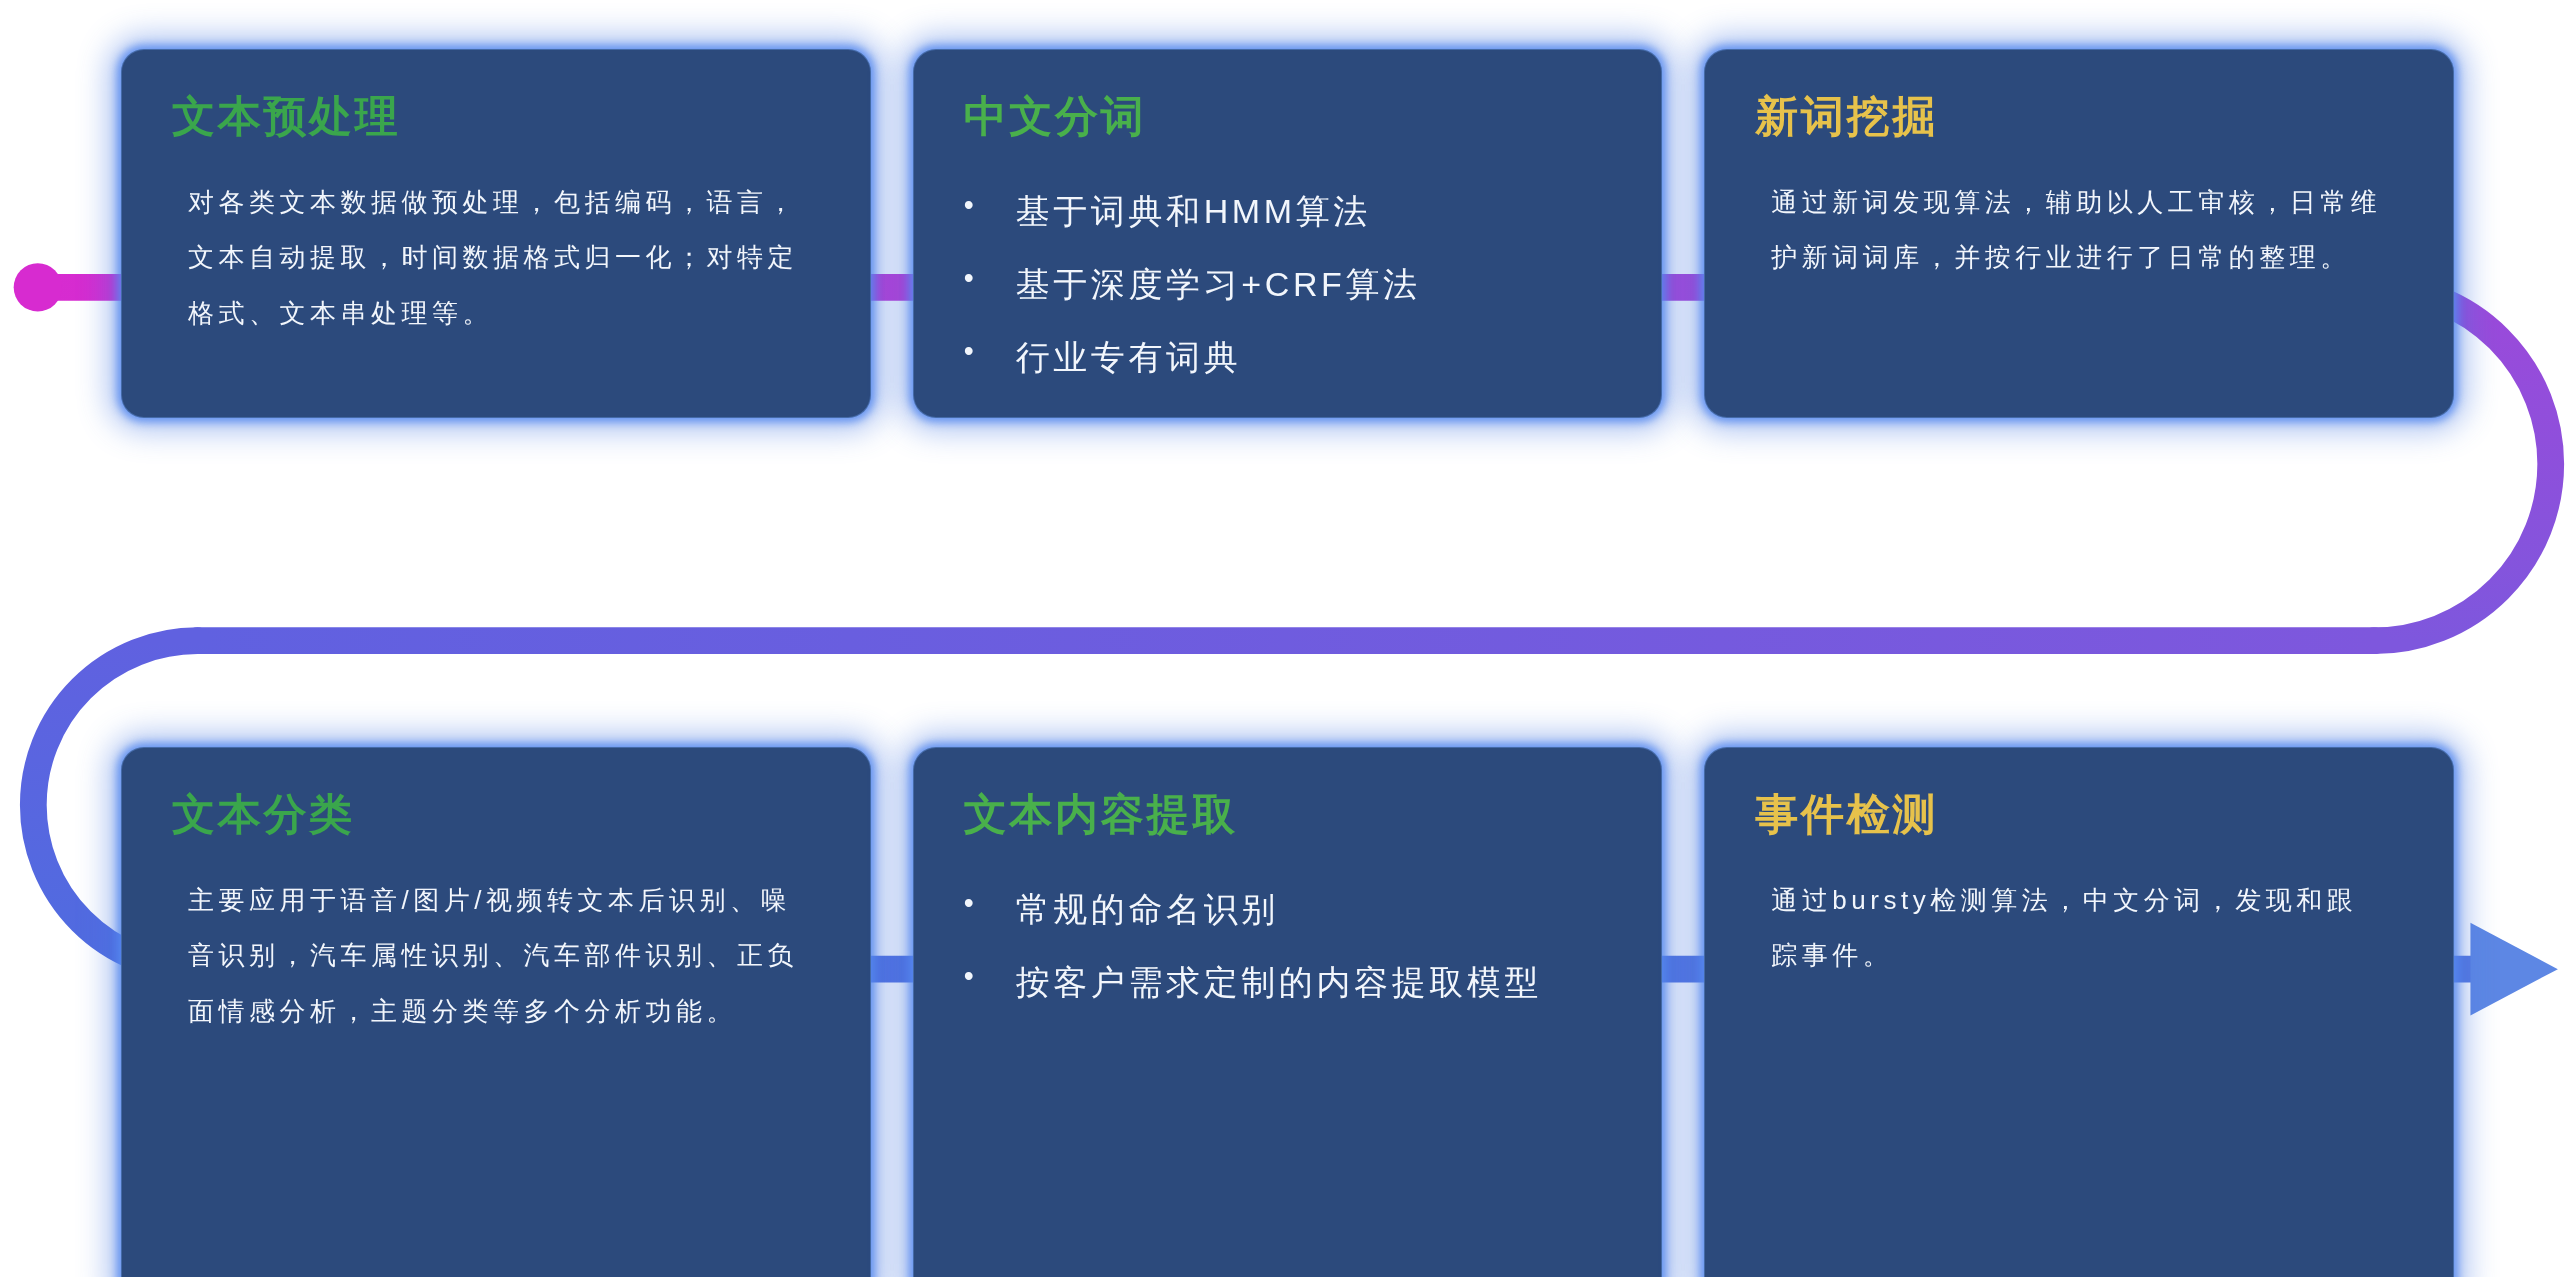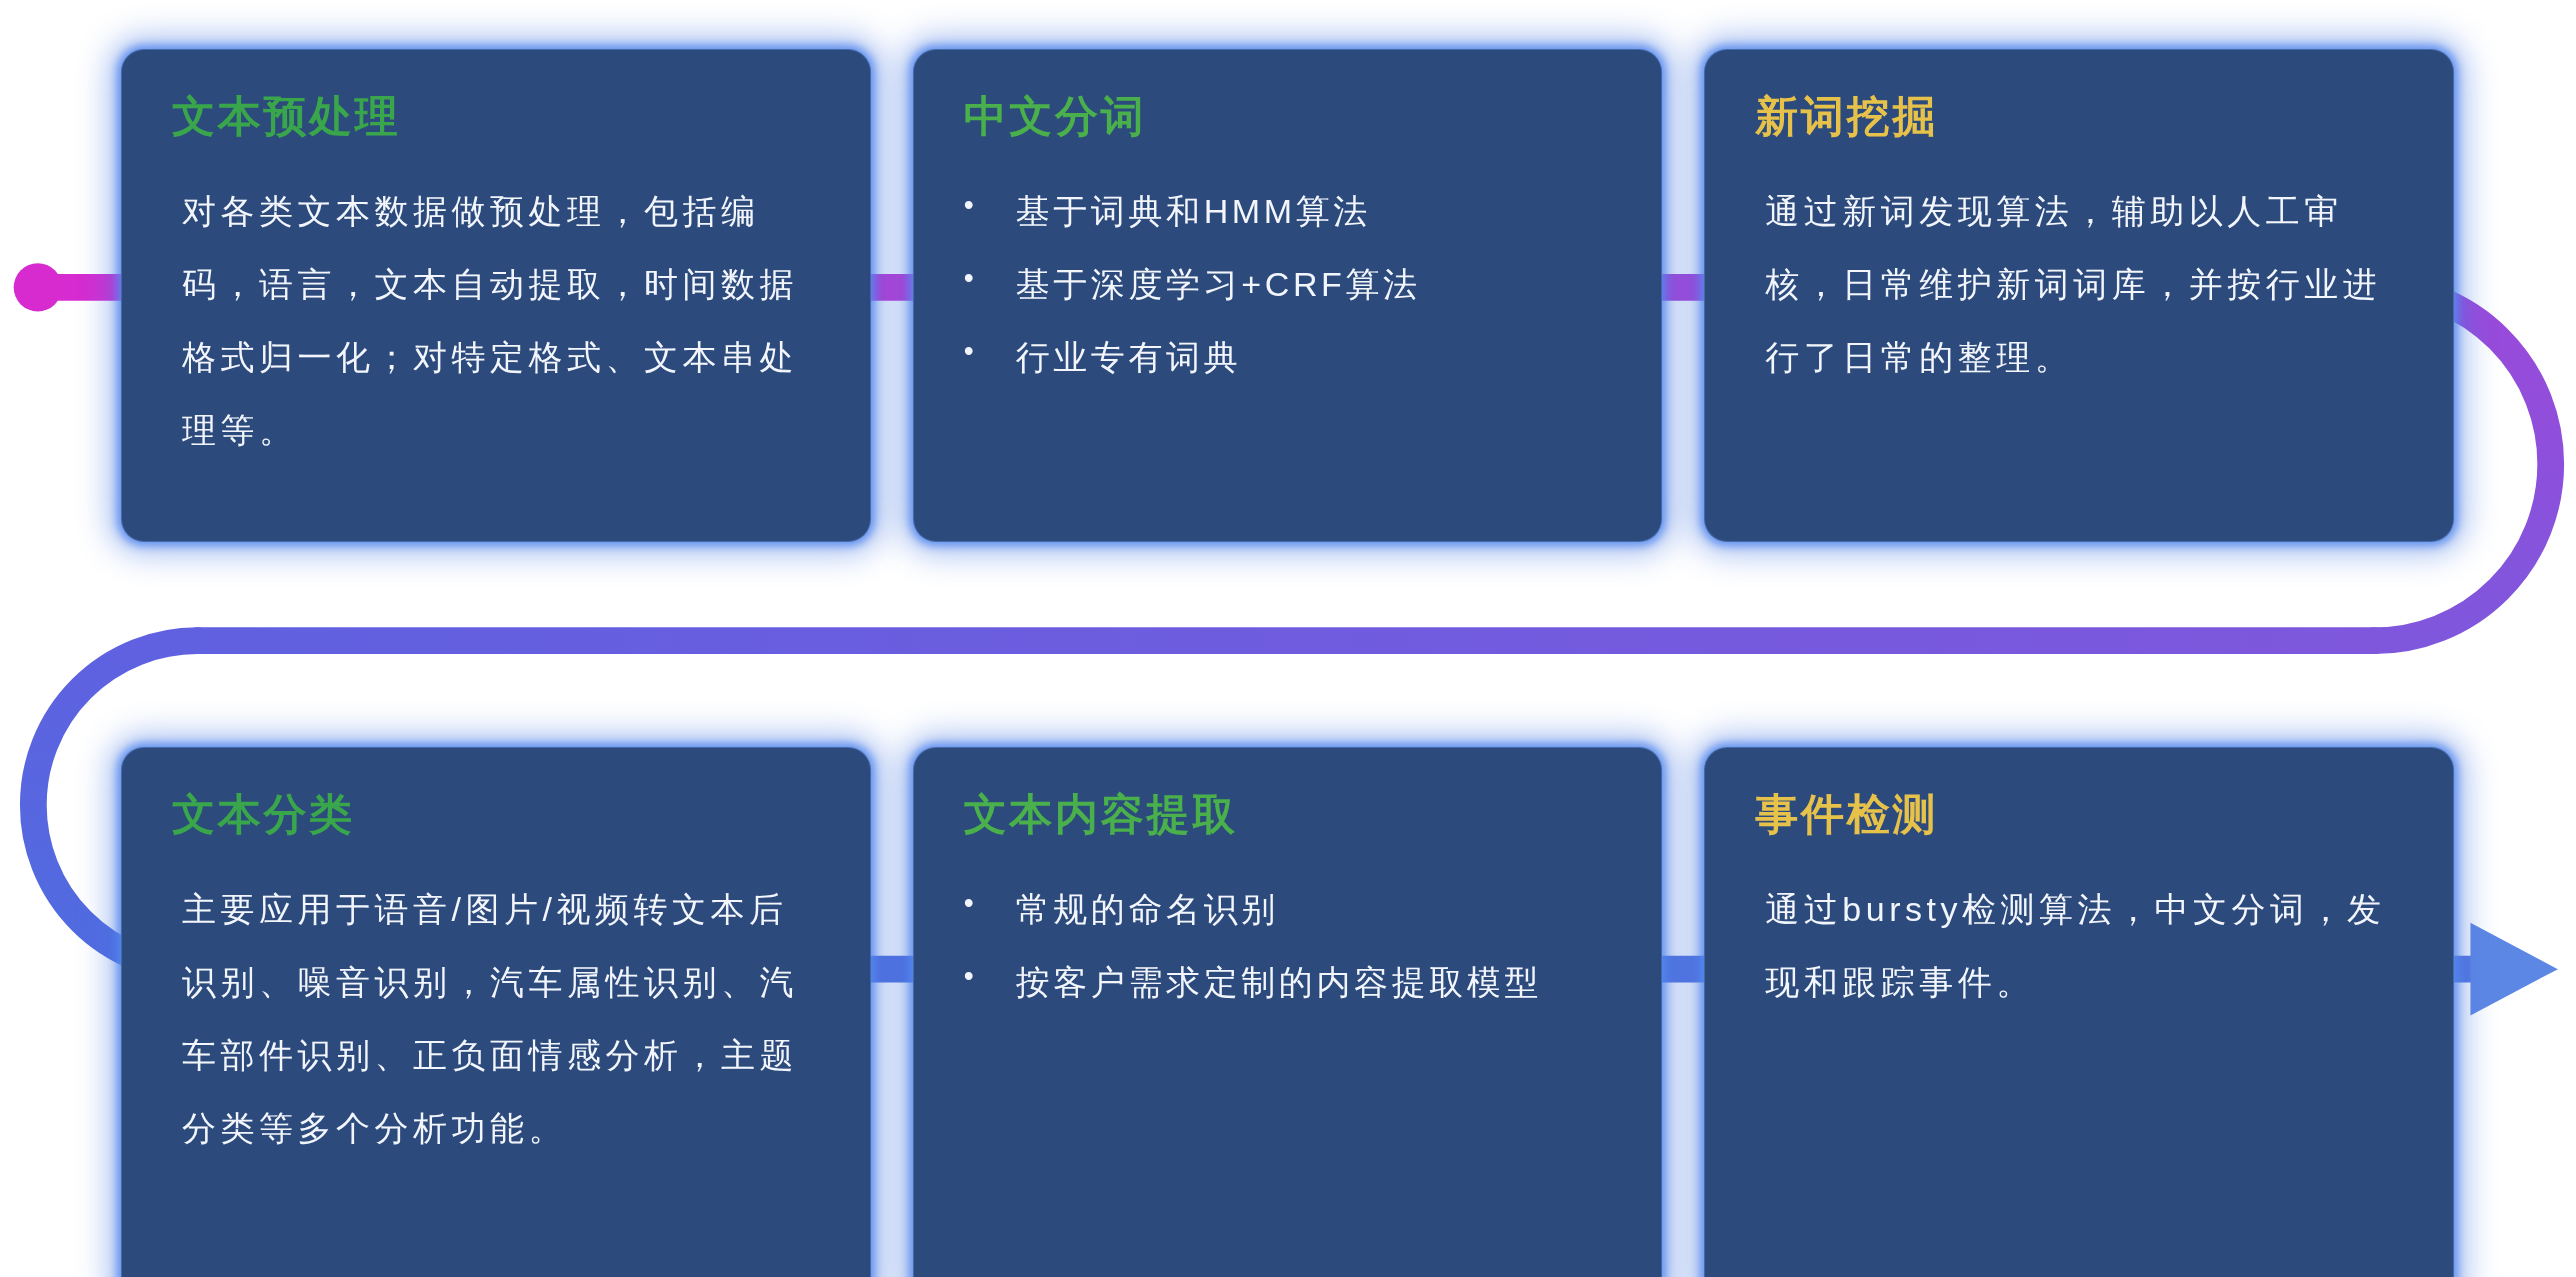--- a/index.html
+++ b/index.html
@@ -19,44 +19,44 @@
     z-index:0;
   }
   .row{
     position:absolute;
     left:121px;
     width:2333px;
     display:flex;
     gap:42px;
     z-index:1;
   }
-  .row-1{ top:49px;  height:493px; }
+  .row-1{ top:49px;  height:369px; }
   .row-2{ top:747px; height:559px; }
   .card{
     flex:1 1 0;
     box-sizing:border-box;
     background:#2c4a7c;
     border-radius:23px;
     padding:41px 50px;
     border:1.8px solid rgba(115,165,250,0.35);
     box-shadow:
       0 0 9px 3.6px rgba(86,138,240,0.85),
       0 0 30px 12.5px rgba(74,122,226,0.45);
   }
   .card-title{
     margin:0 0 32px 0;
     font-size:43px;
     font-weight:700;
     letter-spacing:2.7px;
     line-height:1.2;
   }
   .card-body{
-    margin:10px;
+    margin:16px;
     color:#f2f6fc;
-    font-size:34px;
+    font-size:26px;
     letter-spacing:4.5px;
     line-height:2.15;
   }
   .bullets{
     list-style:none;
     margin:0;
     padding:0;
     color:#f2f6fc;
     font-size:34px;
     letter-spacing:3.6px;

